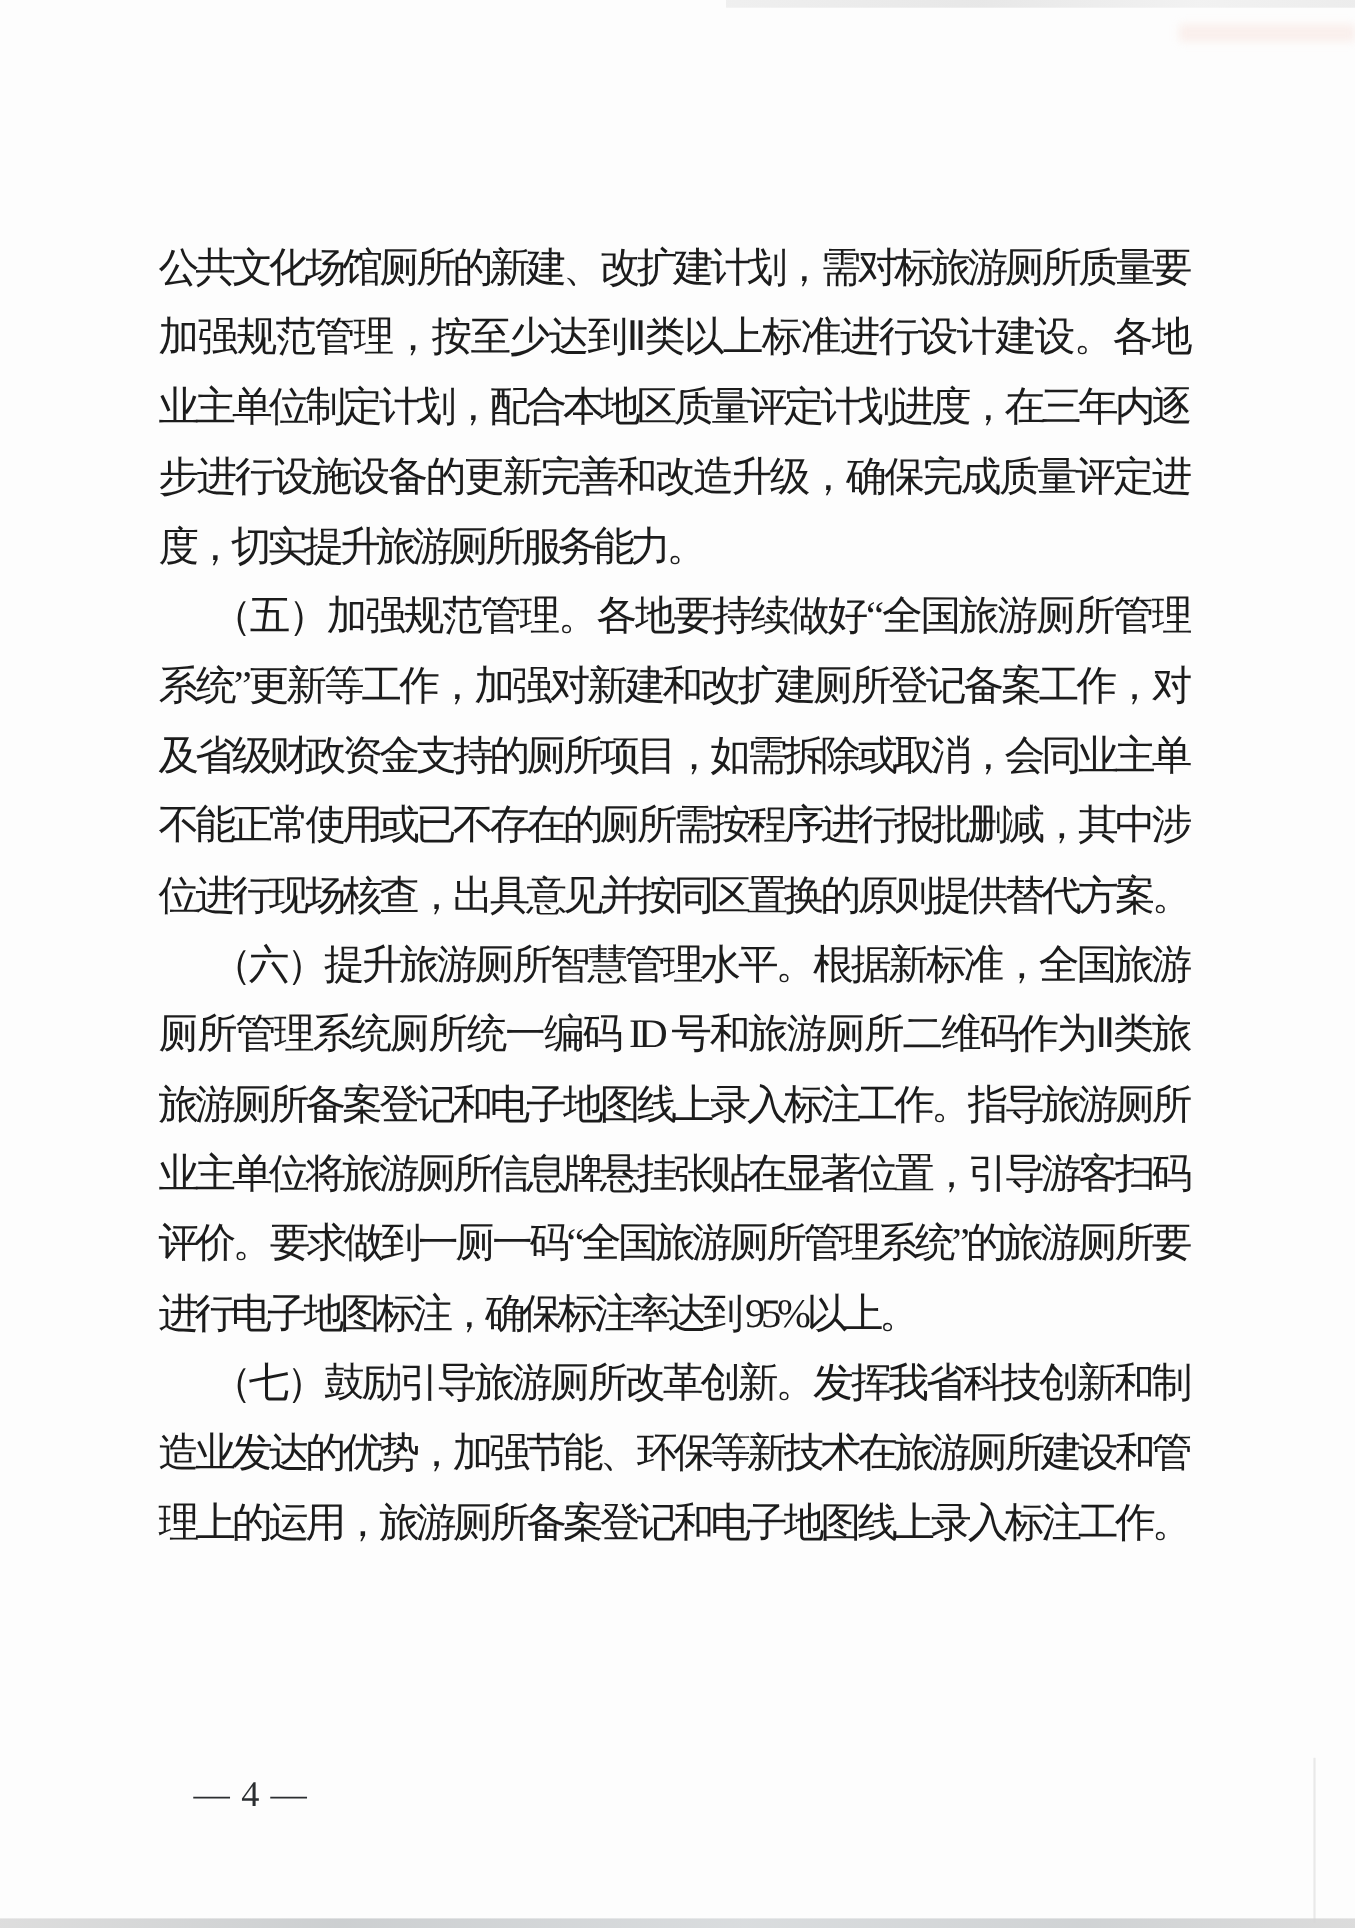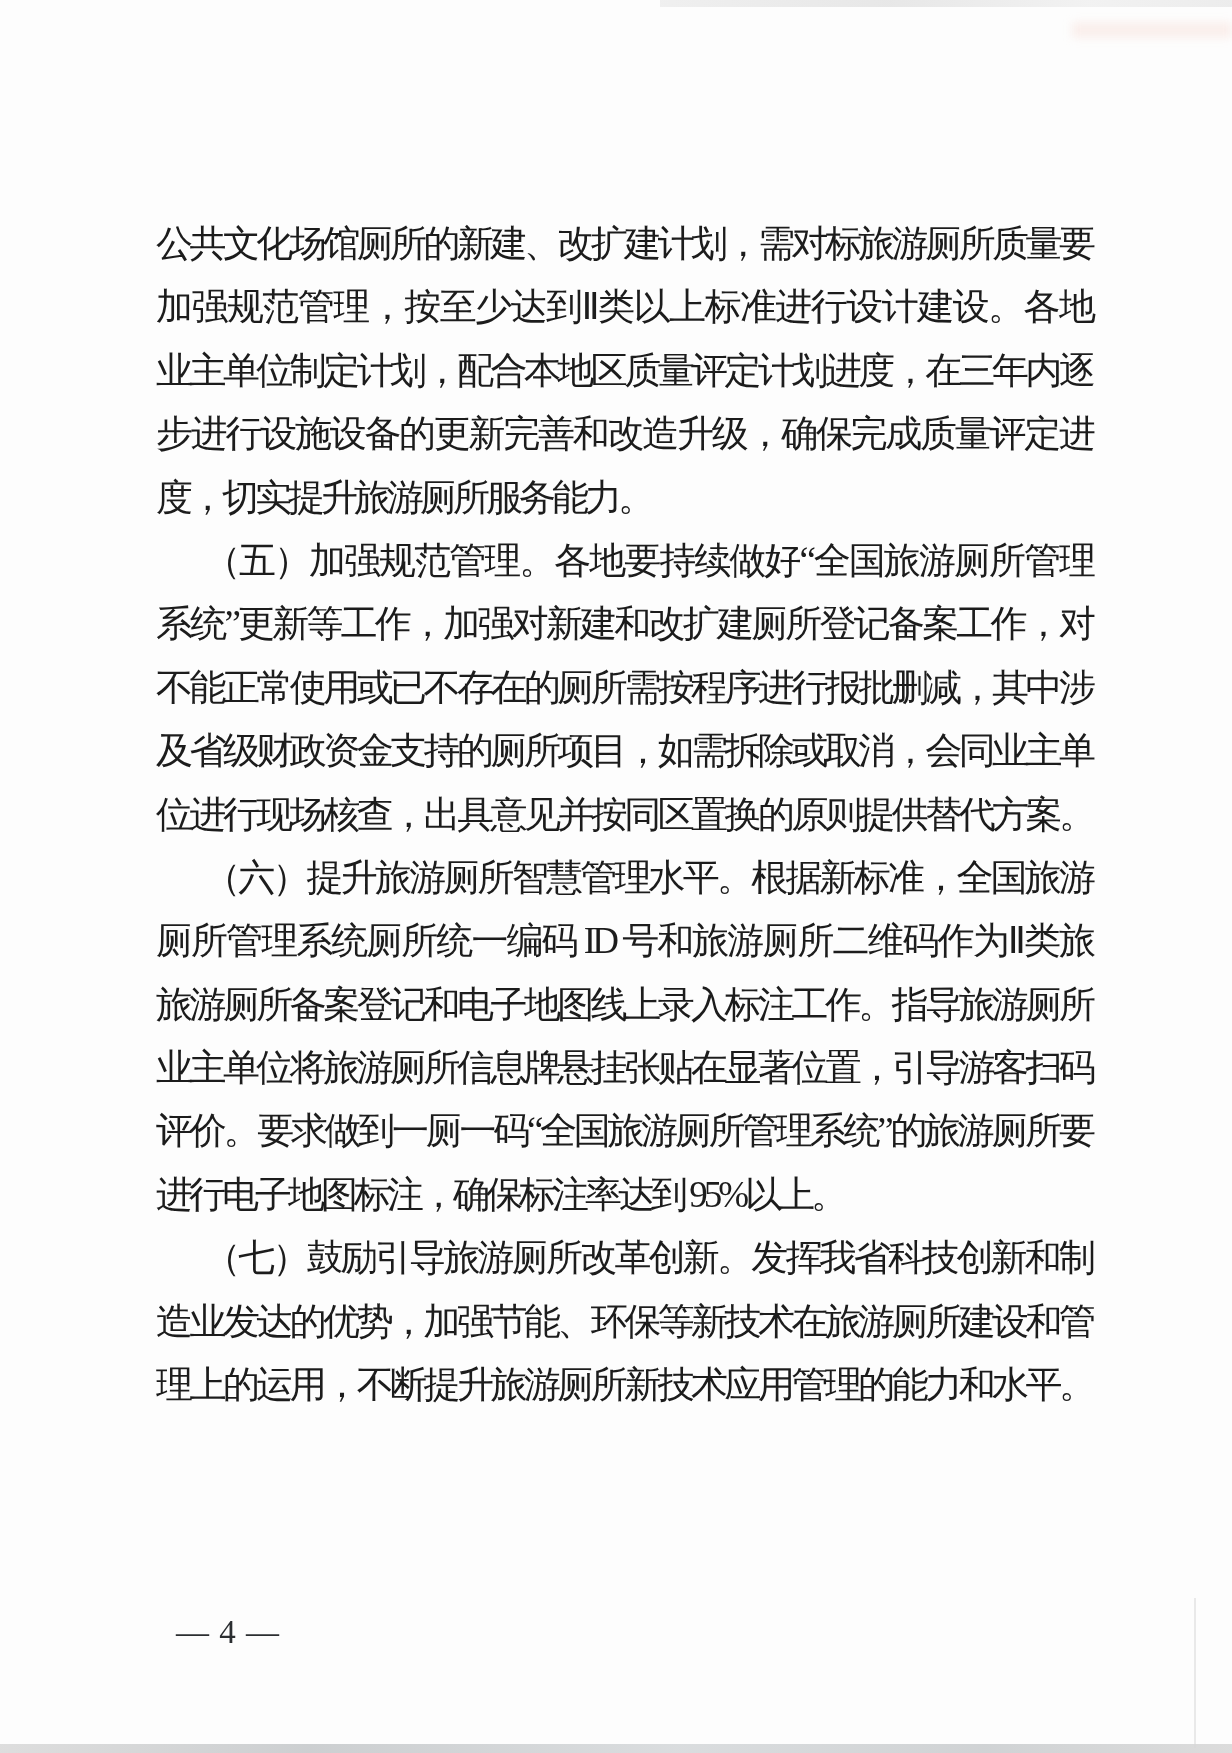--- a/index.html
+++ b/index.html
@@ -48,21 +48,21 @@
     left: 1194px;
     top: 1598px;
     width: 2px;
     height: 150px;
     background: #e4e4e4;
     opacity: 0.8;
   }
   
   .doc-body {
     position: absolute;
-    left: 156px;
+    left: 144px;
     top: 212px;
     width: 936px;
     color: #1c1c1c;
   }
   .line {
     box-sizing: border-box;
     width: 936px;
     height: 63.4px;
     line-height: 63.4px;
     font-size: 37px;
@@ -98,31 +98,31 @@
   <div class="scan-tint-top-right"></div>
 
   <div class="doc-body">
       <div class="line">公共文化场馆厕所的新建、改扩建计划，需对标旅游厕所质量要</div>
       <div class="line">加强规范管理，按至少达到Ⅱ类以上标准进行设计建设。各地</div>
       <div class="line">业主单位制定计划，配合本地区质量评定计划进度，在三年内逐</div>
       <div class="line">步进行设施设备的更新完善和改造升级，确保完成质量评定进</div>
       <div class="line short">度，切实提升旅游厕所服务能力。</div>
       <div class="line indent">（五）加强规范管理。各地要持续做好“全国旅游厕所管理</div>
       <div class="line">系统”更新等工作，加强对新建和改扩建厕所登记备案工作，对</div>
+      <div class="line">及省级财政资金支持的厕所项目，如需拆除或取消，会同业主单</div>
       <div class="line">不能正常使用或已不存在的厕所需按程序进行报批删减，其中涉</div>
-      <div class="line">及省级财政资金支持的厕所项目，如需拆除或取消，会同业主单</div>
       <div class="line">位进行现场核查，出具意见并按同区置换的原则提供替代方案。</div>
       <div class="line indent">（六）提升旅游厕所智慧管理水平。根据新标准，全国旅游</div>
       <div class="line">厕所管理系统厕所统一编码 ID 号和旅游厕所二维码作为Ⅱ类旅</div>
       <div class="line">旅游厕所备案登记和电子地图线上录入标注工作。指导旅游厕所</div>
       <div class="line">业主单位将旅游厕所信息牌悬挂张贴在显著位置，引导游客扫码</div>
       <div class="line">评价。要求做到一厕一码“全国旅游厕所管理系统”的旅游厕所要</div>
       <div class="line short">进行电子地图标注，确保标注率达到 95%以上。</div>
       <div class="line indent">（七）鼓励引导旅游厕所改革创新。发挥我省科技创新和制</div>
       <div class="line">造业发达的优势，加强节能、环保等新技术在旅游厕所建设和管</div>
-      <div class="line">理上的运用，不断提升旅游厕所新技术应用管理的能力和水平。</div>
+      <div class="line">理上的运用，旅游厕所备案登记和电子地图线上录入标注工作。</div>
     </div>
 
   <div class="page-number">— 4 —</div>
 
   <div class="scan-edge-right"></div>
   <div class="scan-edge-bottom"></div>
 </div>
 
 </body></html>

